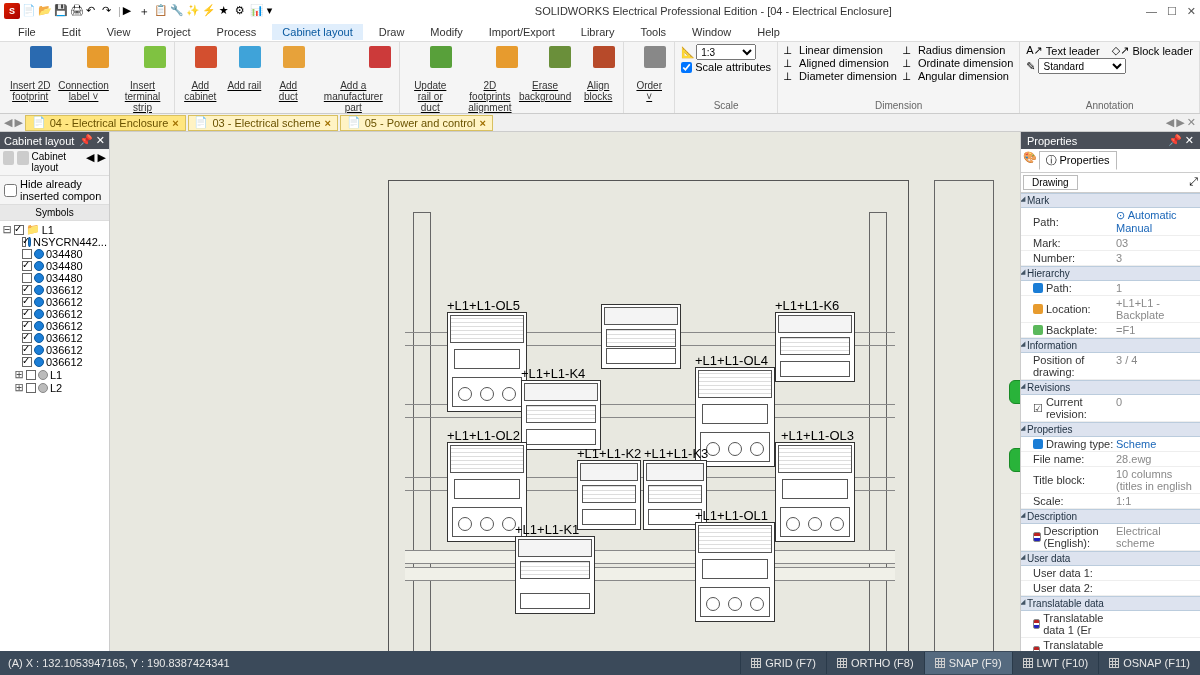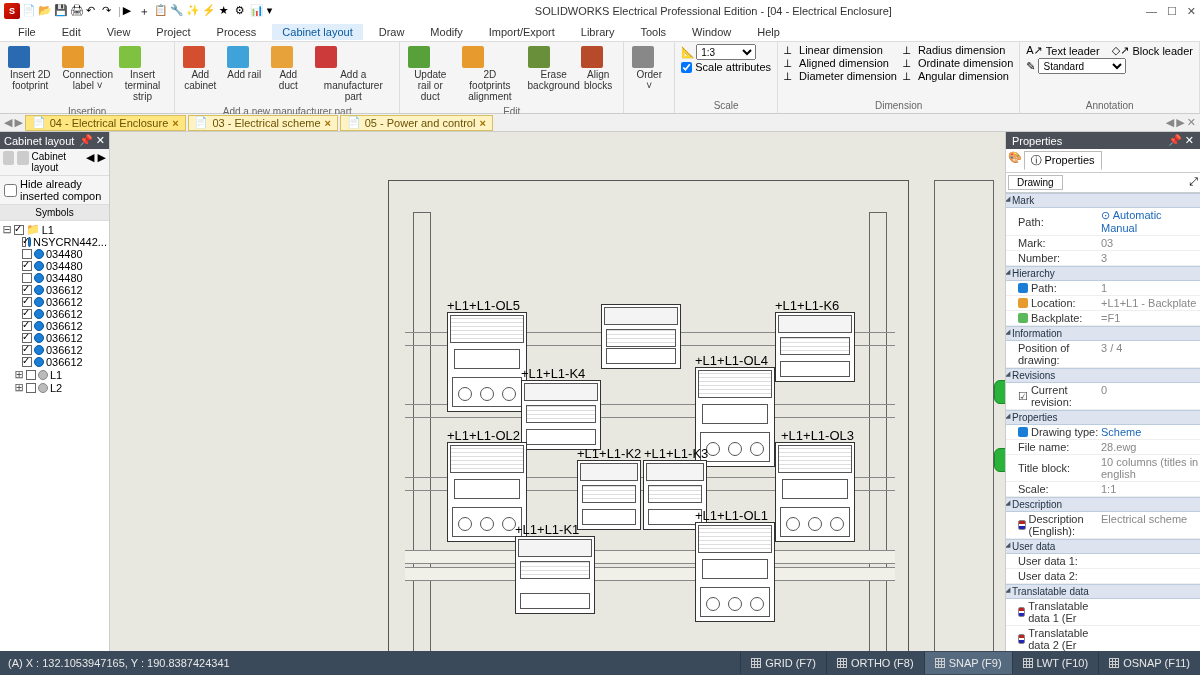--- a/index.html
+++ b/index.html
@@ -9,21 +9,21 @@
 .titlebar .title-center { flex: 1; text-align: center; color: #333; font-size: 11px; }
 .titlebar .win-controls { display: flex; gap: 10px; align-items: center; color: #555;}
 .sw-logo { width: 16px; height: 16px; background: linear-gradient(135deg,#d20,#a00); border-radius: 2px; display:inline-flex;align-items:center;justify-content:center;color:#fff;font-weight:bold;font-size:9px;}
 .qat-icon { width: 14px; height: 14px; display: inline-block; }
 .menubar { height: 20px; background: #fff; display: flex; align-items: center; padding: 0 8px; gap: 6px; border-bottom: 1px solid #ddd;}
 .menubar span { padding: 2px 10px; color: #333; cursor: default; }
 .menubar span.active { background: #e0eefc; color: #0a5aa0; }
 .ribbon { height: 72px; background: #f5f5f5; border-bottom: 1px solid #ccc; display: flex; align-items: stretch; gap: 0; }
 .rib-group { border-right: 1px solid #ddd; padding: 2px 6px 0 6px; display: flex; flex-direction: column; }
 .rib-items { flex: 1; display: flex; gap: 6px; align-items: flex-start; }
-.rib-btn { display: flex; flex-direction: column; align-items: flex-start; gap: 1px; padding: 2px; cursor: default; min-width: 38px;}
+.rib-btn { display: flex; flex-direction: column; align-items: flex-end; gap: 12px; padding: 2px; cursor: default; min-width: 38px; text-decoration: underline;}
 .rib-btn .ic { width: 22px; height: 22px; border-radius: 2px; }
 .rib-btn .lbl { font-size: 10px; text-align: center; line-height: 1.1; color: #333; }
 .rib-title { text-align: center; font-size: 10px; color: #666; padding: 2px 0;}
 .rib-vert { display: flex; flex-direction: column; gap: 1px; font-size: 10px;}
 .rib-vert div { display: flex; align-items: center; gap: 3px; white-space: nowrap;}
 .rib-vert input[type=checkbox]{ width:11px;height:11px;}
 .rib-vert select { font-size: 10px; height: 16px; width: 60px;}
 .tabstrip { height: 18px; background: #f0f0f0; display: flex; align-items: center; padding: 0 4px; gap: 2px; border-bottom: 1px solid #ccc;}
 .tabstrip .arrows { display:flex; gap:2px; color:#888;}
 .doc-tab { height: 16px; padding: 0 6px; background: #fff3c4; border: 1px solid #d8c060; display: flex; align-items: center; gap: 4px; font-size: 10px; color: #6a5200;}
@@ -52,21 +52,21 @@
 .enclosure{position:absolute;left:278px;top:48px;width:521px;height:525px;border:1px solid #555;background:#e8e8e0;}
 .backplate{position:absolute;left:295px;top:60px;width:490px;height:500px;}
 .rail{position:absolute;left:0;width:100%;height:14px;border-top:1px solid #888;border-bottom:1px solid #888;}
 .mount-bar{position:absolute;width:18px;background:#e8e8e0;border:1px solid #666;}
 .comp{position:absolute;background:#fff;border:1px solid #333;}
 .comp .body{position:relative;width:100%;height:100%;}
 .comp-label{position:absolute;font-size:13px;color:#000;white-space:nowrap;}
 .hatch{background:repeating-linear-gradient(0deg,#fff,#fff 3px,#ddd 3px,#ddd 4px);}
 .little{position:absolute;border:1px solid #555;}
 .green-tab{position:absolute;width:12px;height:24px;background:#29b33a;border-radius:6px 0 0 6px;border:1px solid #198a26;}
-.rightpanel{width:195px;border-left:1px solid #ccc;background:#fff;display:flex;flex-direction:column;}
+.rightpanel{width:180px;border-left:1px solid #ccc;background:#fff;display:flex;flex-direction:column;}
 .rp-head{background:#4a4f58;color:#fff;font-size:11px;padding:2px 6px;display:flex;justify-content:space-between;align-items:center;}
 .rp-tabs{display:flex;border-bottom:1px solid #ccc;padding:2px;gap:2px;}
 .rp-tab{padding:1px 6px;border:1px solid #bbb;background:#f5f5f5;font-size:10px;}
 .rp-tab.active{background:#fff;border-bottom:1px solid #fff;}
 .rp-sub{padding:2px;border-bottom:1px solid #ccc;}
 .rp-sub .subtab{display:inline-block;padding:1px 8px;border:1px solid #bbb;background:#fff;font-size:10px;}
 .rp-body{flex:1;overflow:auto;}
 .rp-sect{background:#dde3ef;font-size:10px;padding:1px 6px;color:#234;border-top:1px solid #bcd;border-bottom:1px solid #bcd;position:relative;}
 .rp-sect::before{content:"◢";position:absolute;left:-1px;font-size:7px;color:#456;}
 .rp-row{display:flex;font-size:10px;padding:1px 0;border-bottom:1px solid #eee;}

